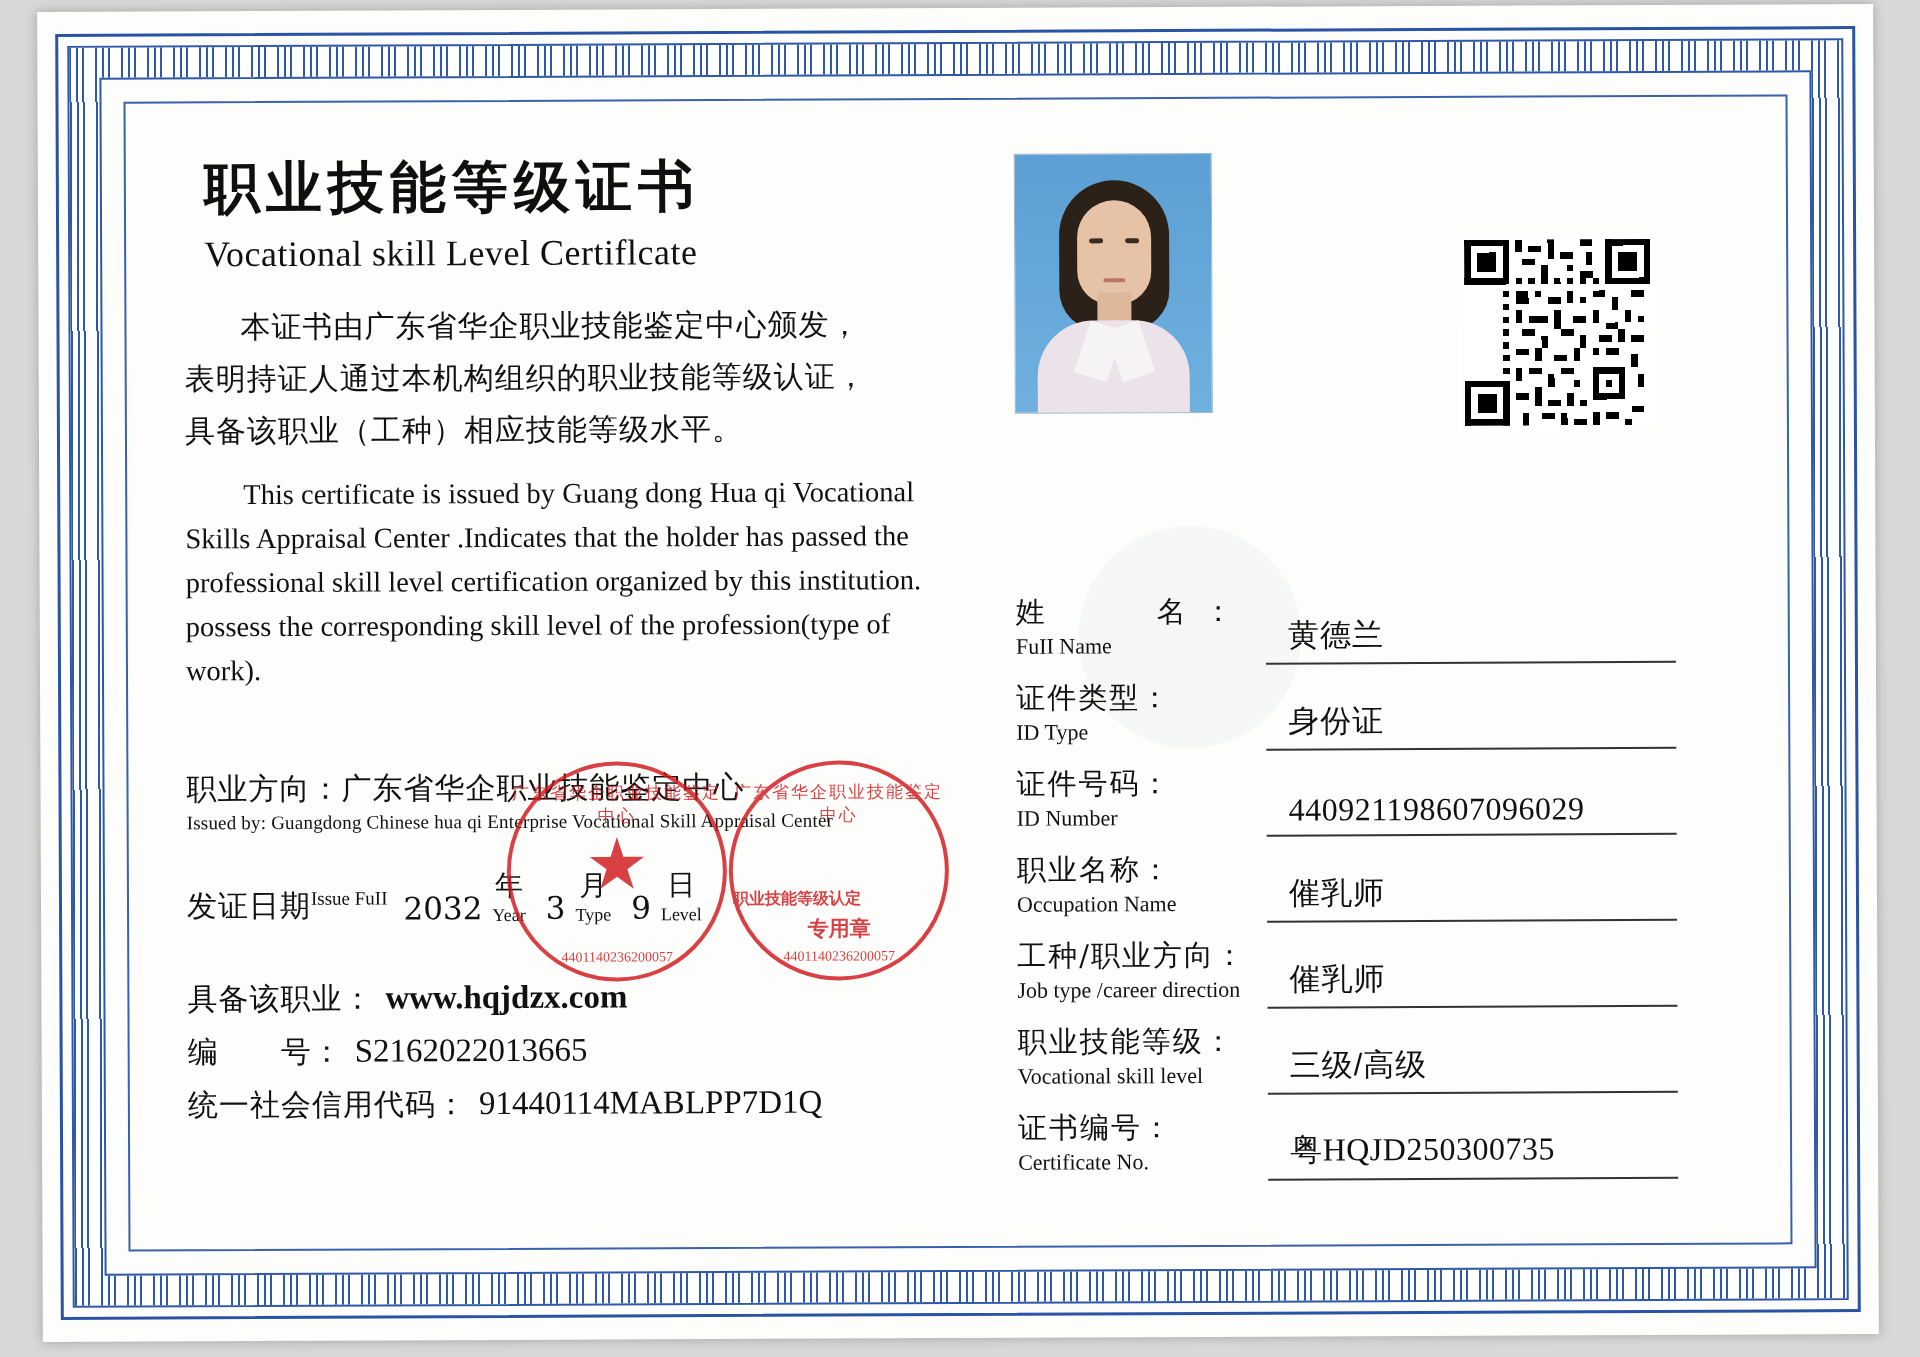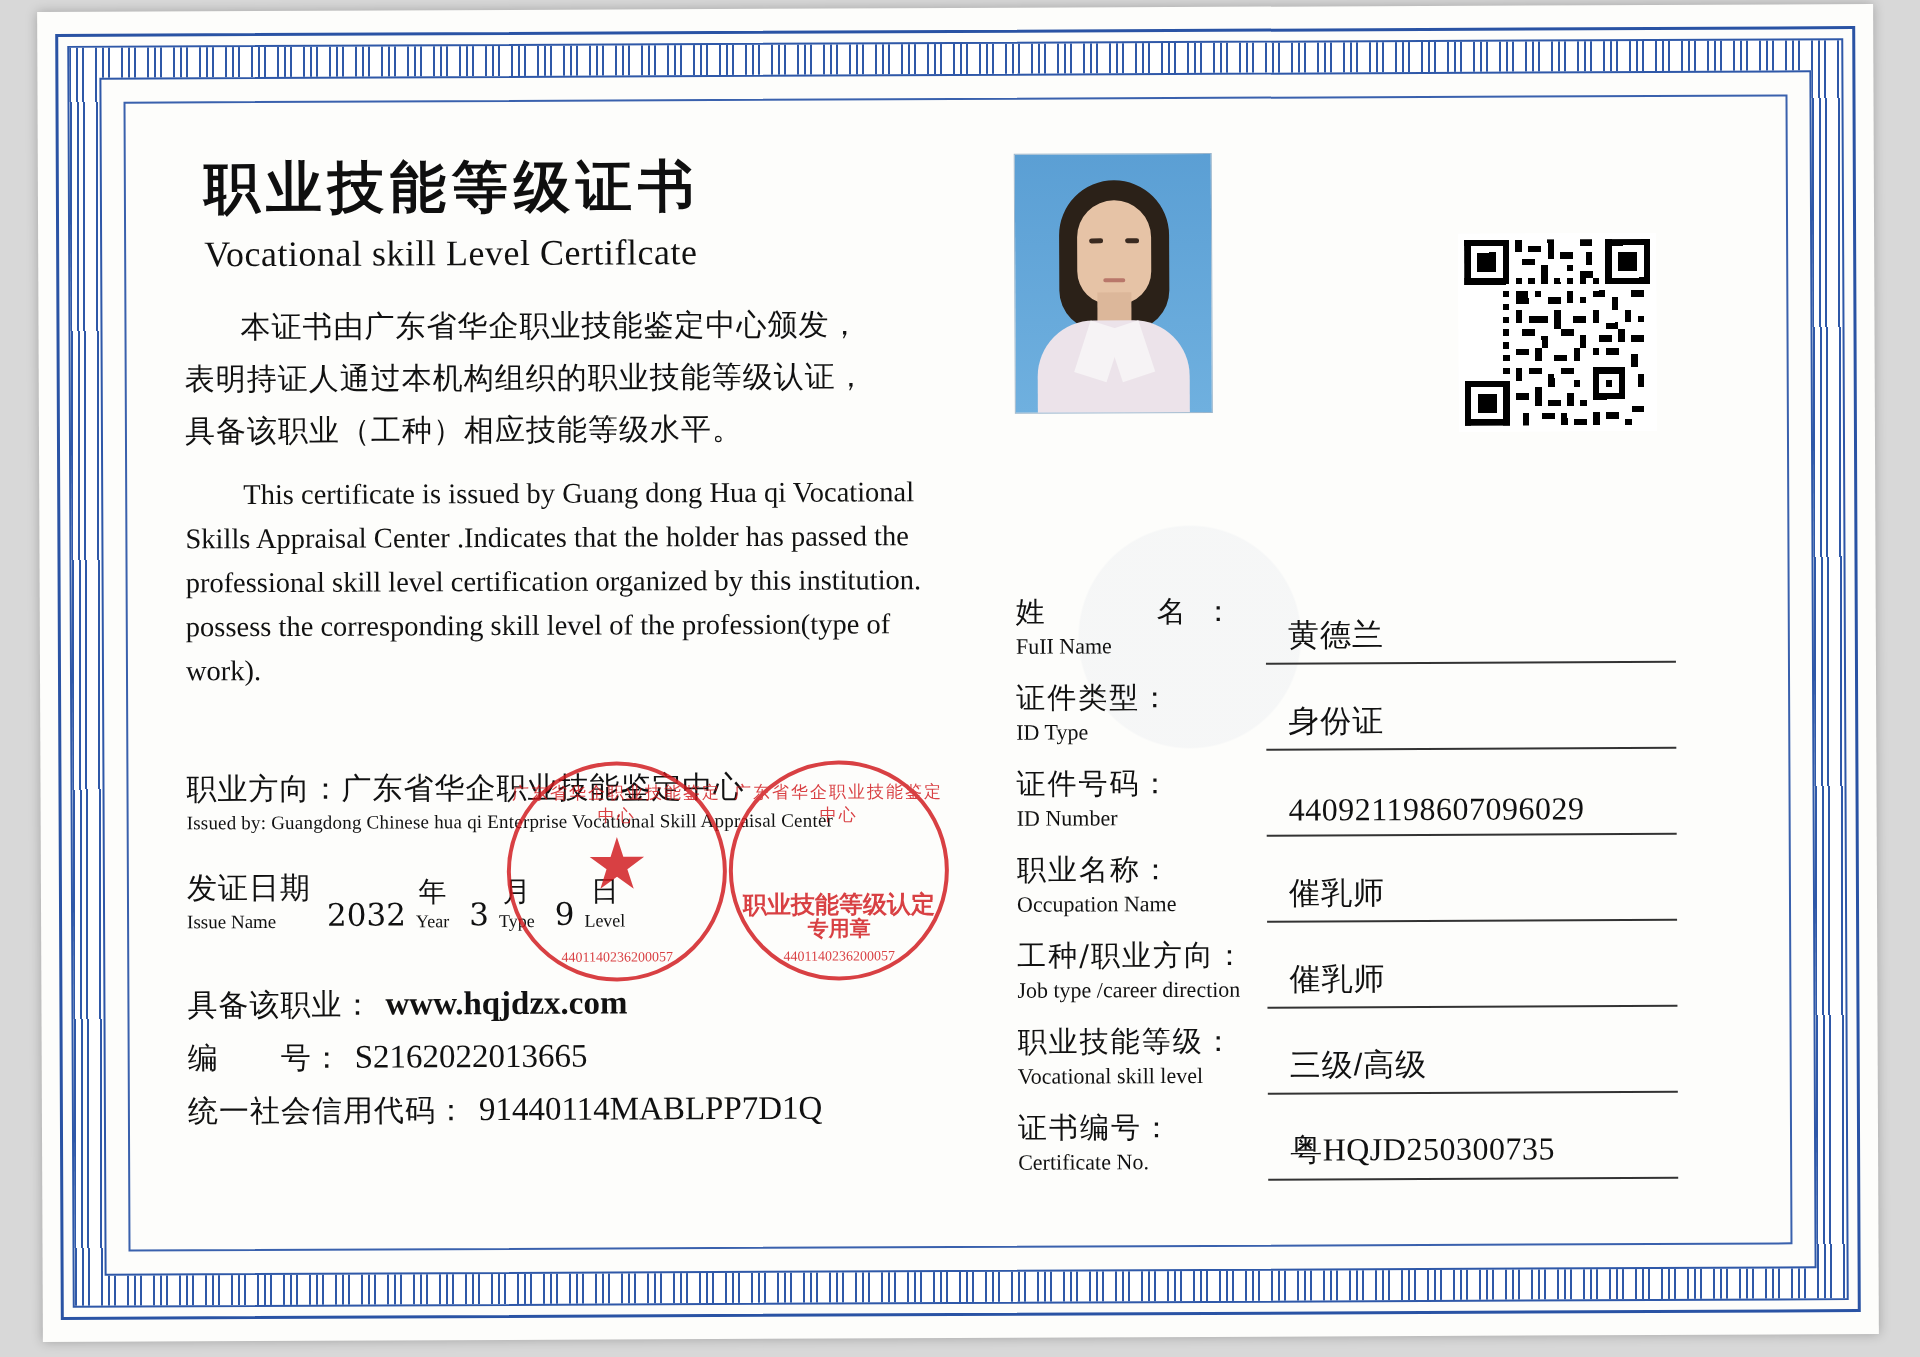--- a/index.html
+++ b/index.html
@@ -141,21 +141,21 @@
     letter-spacing: 0.2px;
   }
 
   .date-row {
     margin-top: 34px;
     display: flex;
     align-items: flex-end;
     font-family: "DejaVu Serif", "Liberation Serif", serif;
     color: #111;
   }
-  .date-label { display: flex; flex-direction: column; }
+  .date-label { display: flex; flex-direction: row; }
   .date-label .cn { font-size: 30px; letter-spacing: 1px; }
   .date-label .en { font-size: 19px; font-family: "Liberation Serif", serif; margin-top: 2px; }
   .date-val { font-size: 31px; margin: 0 6px 0 16px; }
   .date-unit { display: flex; flex-direction: column; align-items: center; margin: 0 4px; }
   .date-unit .cn { font-size: 28px; }
   .date-unit .en { font-size: 18px; font-family: "Liberation Serif", serif; }
 
   .footer-block { margin-top: 52px; font-family: "DejaVu Serif", "Liberation Serif", serif; color: #111; }
   .footer-row { display: flex; align-items: baseline; margin-bottom: 12px; }
   .footer-label { font-size: 30px; letter-spacing: 1px; }
@@ -185,23 +185,23 @@
     left: 0; right: 0; top: 16px;
     text-align: center;
     color: #d1171b;
     font-size: 17px;
     letter-spacing: 2px;
     font-family: "DejaVu Serif", serif;
   }
   .seal-text-mid {
     position: absolute;
     left: 0; right: 0; top: 124px;
-    text-align: center;
+    text-align: left;
     color: #d1171b;
-    font-size: 24px;
+    font-size: 16px;
     font-weight: bold;
     font-family: "DejaVu Serif", serif;
   }
   .seal-text-sub {
     position: absolute;
     left: 0; right: 0; top: 150px;
     text-align: center;
     color: #d1171b;
     font-size: 21px;
     font-weight: bold;
@@ -355,21 +355,21 @@
 
       <div class="issuer-block">
         <div class="issuer-line-cn">
           <span>职业方向：</span><span>广东省华企职业技能鉴定中心</span>
         </div>
         <div class="issuer-line-en">Issued by: Guangdong Chinese hua qi Enterprise Vocational Skill Appraisal Center</div>
 
         <div class="date-row">
           <span class="date-label">
             <span class="cn">发证日期</span>
-            <span class="en">Issue  Name</span>
+            <span class="en">Issue  FuII</span>
           </span>
           <span class="date-val">2032</span>
           <span class="date-unit">
             <span class="cn">年</span>
             <span class="en">Year</span>
           </span>
           <span class="date-val">3</span>
           <span class="date-unit">
             <span class="cn">月</span>
             <span class="en">Type</span>

